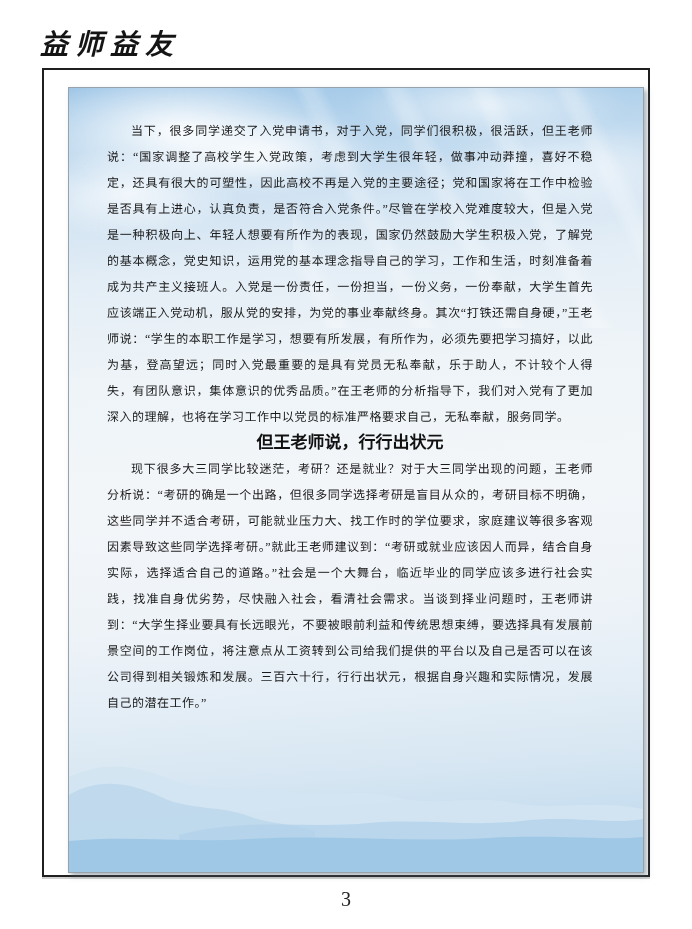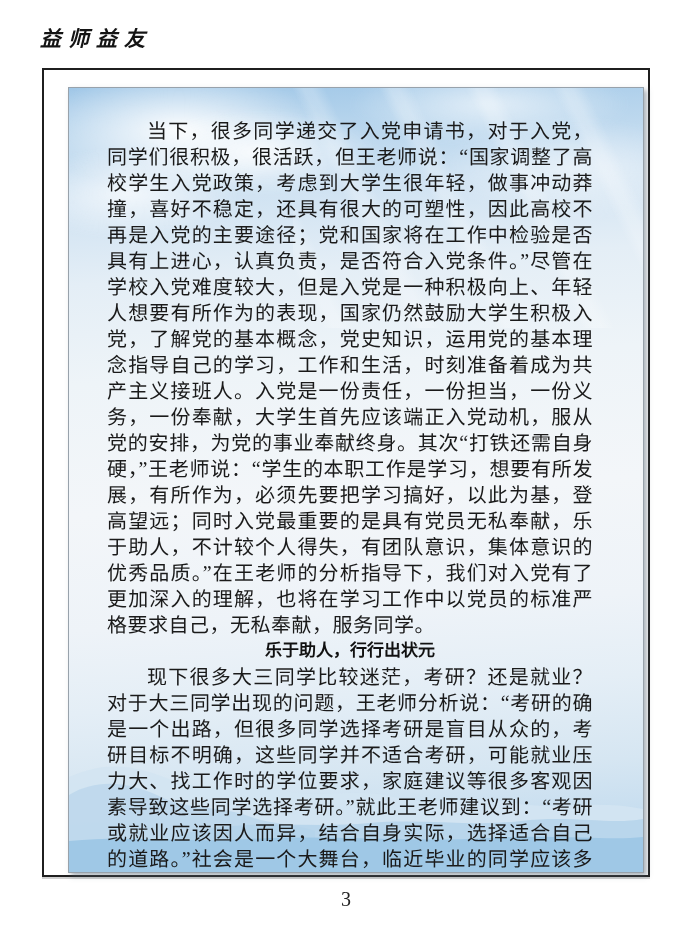--- a/index.html
+++ b/index.html
@@ -6,21 +6,21 @@
   .page {
     position:relative;
     width:692px; height:929px;
     background:#ffffff;
     overflow:hidden;
     font-family:"Liberation Serif","DejaVu Serif",serif;
     color:#1a1a1a;
   }
   .masthead {
     position:absolute; left:40px; top:22px;
-    font-size:21px; font-weight:bold; font-style:italic;
+    font-size:28px; font-weight:bold; font-style:italic;
     letter-spacing:7px; color:#141414;
     font-family:"DejaVu Serif","Liberation Serif",serif;
     text-align:center;
   }
   .frame {
     position:absolute; left:42px; top:68px;
     width:604px; height:805px;
     border:2px solid #1f1f1f;
     background:#ffffff;
     box-shadow:0 2px 0 rgba(0,0,0,0.18);
@@ -58,21 +58,21 @@
   .article {
     position:absolute; left:0; top:0; right:0;
     padding:30px 50px 0 38px;
   }
   .section-heading {
     margin:0; font-size:17px; line-height:26px;
     text-align:center; font-weight:bold; color:#111111;
     font-family:"Liberation Sans","DejaVu Sans",sans-serif;
   }
   .para {
-    margin:0; font-size:20px; line-height:26px;
+    margin:0; font-size:12px; line-height:26px;
     text-align:justify; text-indent:2em; color:#1a1a1a;
     letter-spacing:0.5px;
   }
   .page-number {
     position:absolute; left:0; right:0; top:888px;
     text-align:center; font-size:20px; color:#222222;
     font-family:"Liberation Serif","DejaVu Serif",serif;
   }
 </style>
 </head>
@@ -94,21 +94,21 @@
 
       <svg class="mountains" viewBox="0 0 574 135" preserveAspectRatio="none" aria-hidden="true">
         <path fill="#d3e4f2" opacity="0.9" d="M0,40 C40,22 70,30 100,42 C140,58 175,46 215,54 C255,62 285,50 325,60 C365,70 405,58 445,66 C485,74 525,62 574,72 L574,135 L0,135 Z"></path>
         <path fill="#bcd7ec" opacity="0.85" d="M0,58 C30,40 62,46 92,60 C122,74 152,68 182,80 C204,88 224,86 246,94 L246,135 L0,135 Z"></path>
         <path fill="#b3d2ea" opacity="0.8" d="M110,98 C175,80 240,92 300,86 C352,81 402,90 452,84 C502,78 542,88 574,82 L574,135 L110,135 Z"></path>
         <path fill="#9fc8e6" d="M0,104 C60,98 120,106 180,102 C260,97 340,106 420,101 C490,97 540,104 574,100 L574,135 L0,135 Z"></path>
       </svg>
 
       <div class="article">
         <p class="para">当下，很多同学递交了入党申请书，对于入党，同学们很积极，很活跃，但王老师说：“国家调整了高校学生入党政策，考虑到大学生很年轻，做事冲动莽撞，喜好不稳定，还具有很大的可塑性，因此高校不再是入党的主要途径；党和国家将在工作中检验是否具有上进心，认真负责，是否符合入党条件。”尽管在学校入党难度较大，但是入党是一种积极向上、年轻人想要有所作为的表现，国家仍然鼓励大学生积极入党，了解党的基本概念，党史知识，运用党的基本理念指导自己的学习，工作和生活，时刻准备着成为共产主义接班人。入党是一份责任，一份担当，一份义务，一份奉献，大学生首先应该端正入党动机，服从党的安排，为党的事业奉献终身。其次“打铁还需自身硬，”王老师说：“学生的本职工作是学习，想要有所发展，有所作为，必须先要把学习搞好，以此为基，登高望远；同时入党最重要的是具有党员无私奉献，乐于助人，不计较个人得失，有团队意识，集体意识的优秀品质。”在王老师的分析指导下，我们对入党有了更加深入的理解，也将在学习工作中以党员的标准严格要求自己，无私奉献，服务同学。</p>
-        <h2 class="section-heading">乐于助人，行行出状元</h2>
+        <h2 class="section-heading">但王老师说，行行出状元</h2>
         <p class="para">现下很多大三同学比较迷茫，考研？还是就业？对于大三同学出现的问题，王老师分析说：“考研的确是一个出路，但很多同学选择考研是盲目从众的，考研目标不明确，这些同学并不适合考研，可能就业压力大、找工作时的学位要求，家庭建议等很多客观因素导致这些同学选择考研。”就此王老师建议到：“考研或就业应该因人而异，结合自身实际，选择适合自己的道路。”社会是一个大舞台，临近毕业的同学应该多进行社会实践，找准自身优劣势，尽快融入社会，看清社会需求。当谈到择业问题时，王老师讲到：“大学生择业要具有长远眼光，不要被眼前利益和传统思想束缚，要选择具有发展前景空间的工作岗位，将注意点从工资转到公司给我们提供的平台以及自己是否可以在该公司得到相关锻炼和发展。三百六十行，行行出状元，根据自身兴趣和实际情况，发展自己的潜在工作。”</p>
 
       </div>
 
     </div>
   </div>
 
   <div class="page-number">3</div>
 
 </div>

